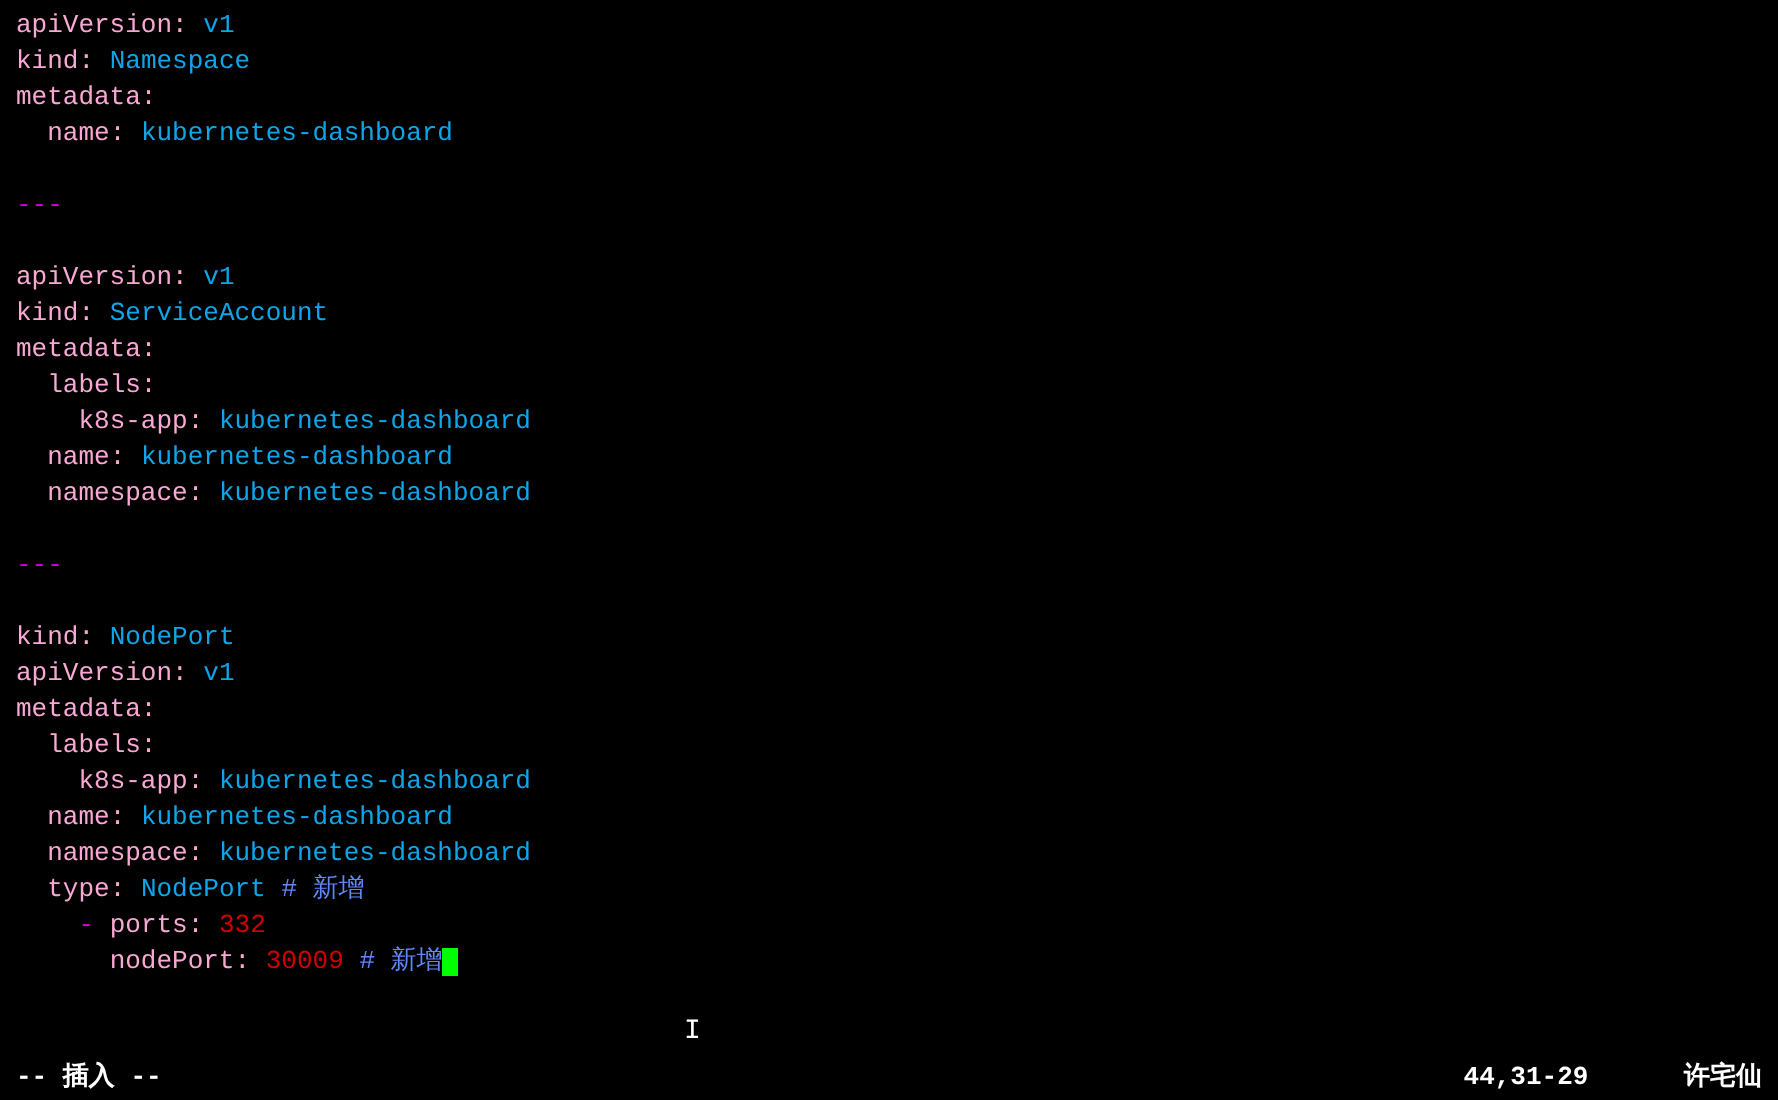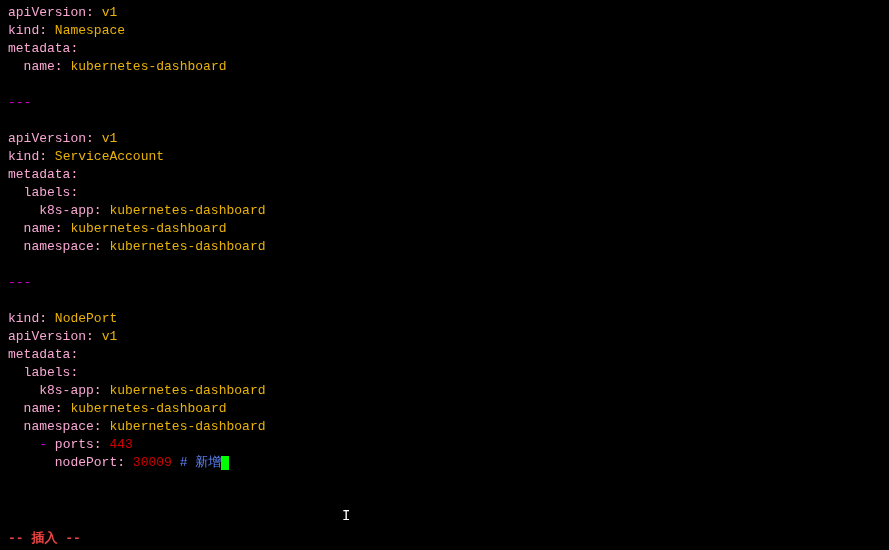--- a/index.html
+++ b/index.html
@@ -21,21 +21,21 @@
     .editor {
       padding: 4px 8px;
       height: calc(100% - 20px);
       overflow: hidden;
     }
     .line {
       white-space: pre;
       height: 18px;
     }
     .key { color: #f9a8d4; }
-    .value { color: #eab308; }
+    .value { color: #0ea5e9; }
     .dash { color: #d000d0; }
     .separator { color: #d000d0; }
     .comment { color: #5f87ff; }
     .num { color: #d00000; }
     .cursor {
       display: inline-block;
       width: 8px;
       height: 14px;
       background: #00ff00;
       vertical-align: text-bottom;
@@ -45,21 +45,21 @@
       bottom: 2px;
       left: 0;
       right: 0;
       height: 18px;
       padding: 0 8px;
       display: flex;
       justify-content: space-between;
       align-items: center;
       font-weight: bold;
     }
-    .status-left { color: #ef4444; }
+    .status-left { color: #ffffff; }
     .status-right { color: #ffffff; }
     .position { margin-right: 40px; }
     .text-cursor {
       position: absolute;
       top: 507px;
       left: 342px;
       color: #ffffff;
       font-size: 14px;
       pointer-events: none;
     }
@@ -85,22 +85,27 @@
   <div class="line"></div>
   <div class="line"><span class="separator">---</span></div>
   <div class="line"></div>
   <div class="line"><span class="key">kind</span><span class="key">:</span> <span class="value">NodePort</span></div>
   <div class="line"><span class="key">apiVersion</span><span class="key">:</span> <span class="value">v1</span></div>
   <div class="line"><span class="key">metadata</span><span class="key">:</span></div>
   <div class="line">  <span class="key">labels</span><span class="key">:</span></div>
   <div class="line">    <span class="key">k8s-app</span><span class="key">:</span> <span class="value">kubernetes-dashboard</span></div>
   <div class="line">  <span class="key">name</span><span class="key">:</span> <span class="value">kubernetes-dashboard</span></div>
   <div class="line">  <span class="key">namespace</span><span class="key">:</span> <span class="value">kubernetes-dashboard</span></div>
-  <div class="line">    <span class="dash">-</span> <span class="key">ports</span><span class="key">:</span> <span class="num">443</span></div>
+  <div class="line">  <span class="key">type</span><span class="key">:</span> <span class="value">NodePort</span> <span class="comment"># 新增</span></div>
+  <div class="line">    <span class="dash">-</span> <span class="key">ports</span><span class="key">:</span> <span class="num">332</span></div>
   <div class="line">      <span class="key">nodePort</span><span class="key">:</span> <span class="num">30009</span> <span class="comment"># 新增</span><span class="cursor"></span></div>
 
 </div>
 
 <div class="text-cursor">I</div>
 
 <div class="statusbar">
   <span class="status-left">-- 插入 --</span>
+  <span class="status-right">
+    <span class="position">44,31-29</span>
+    <span>许宅仙</span>
+  </span>
 </div>
 
 </body></html>

